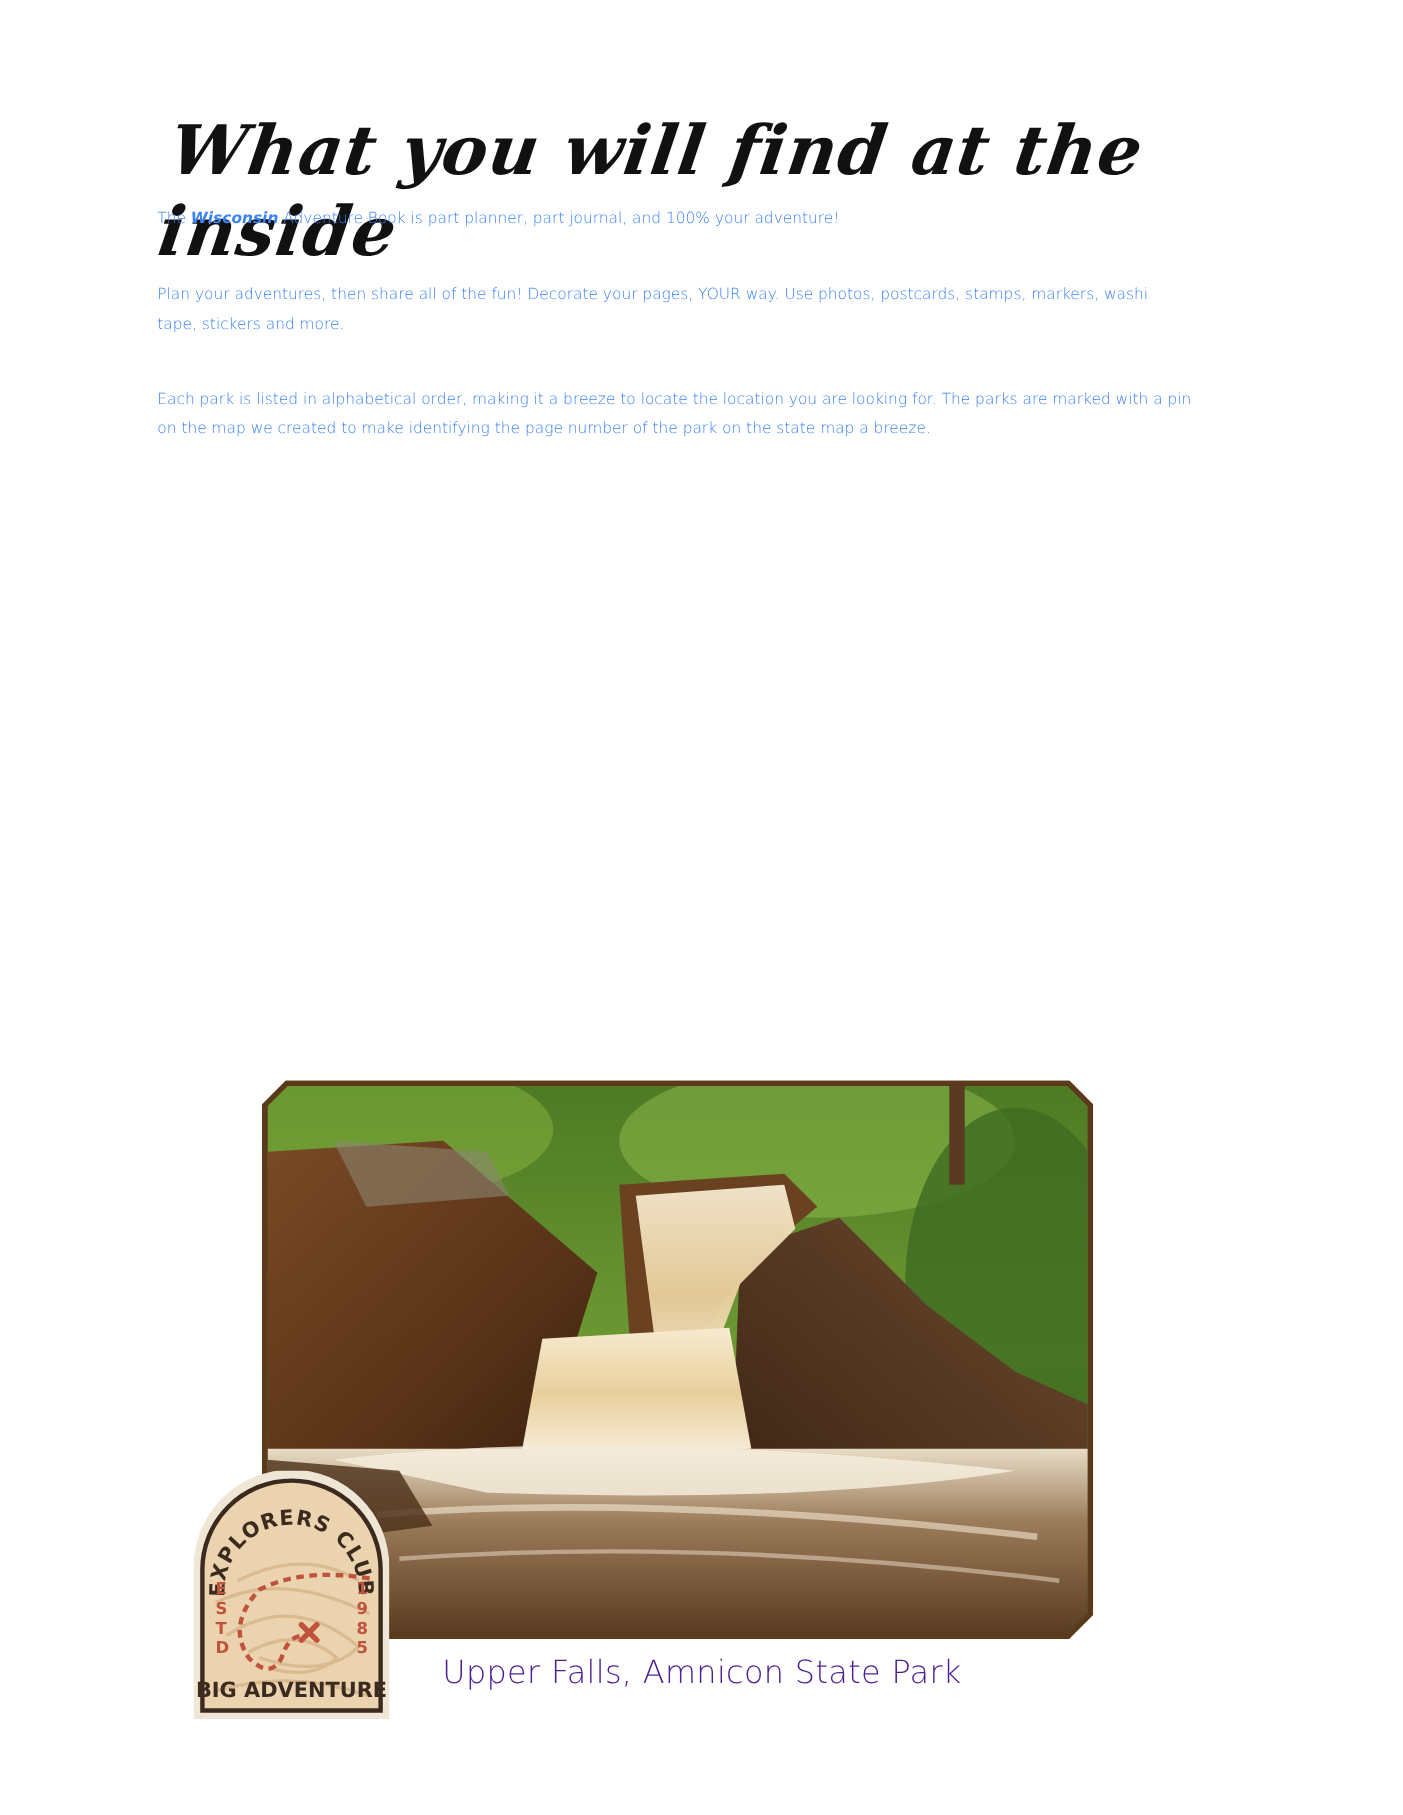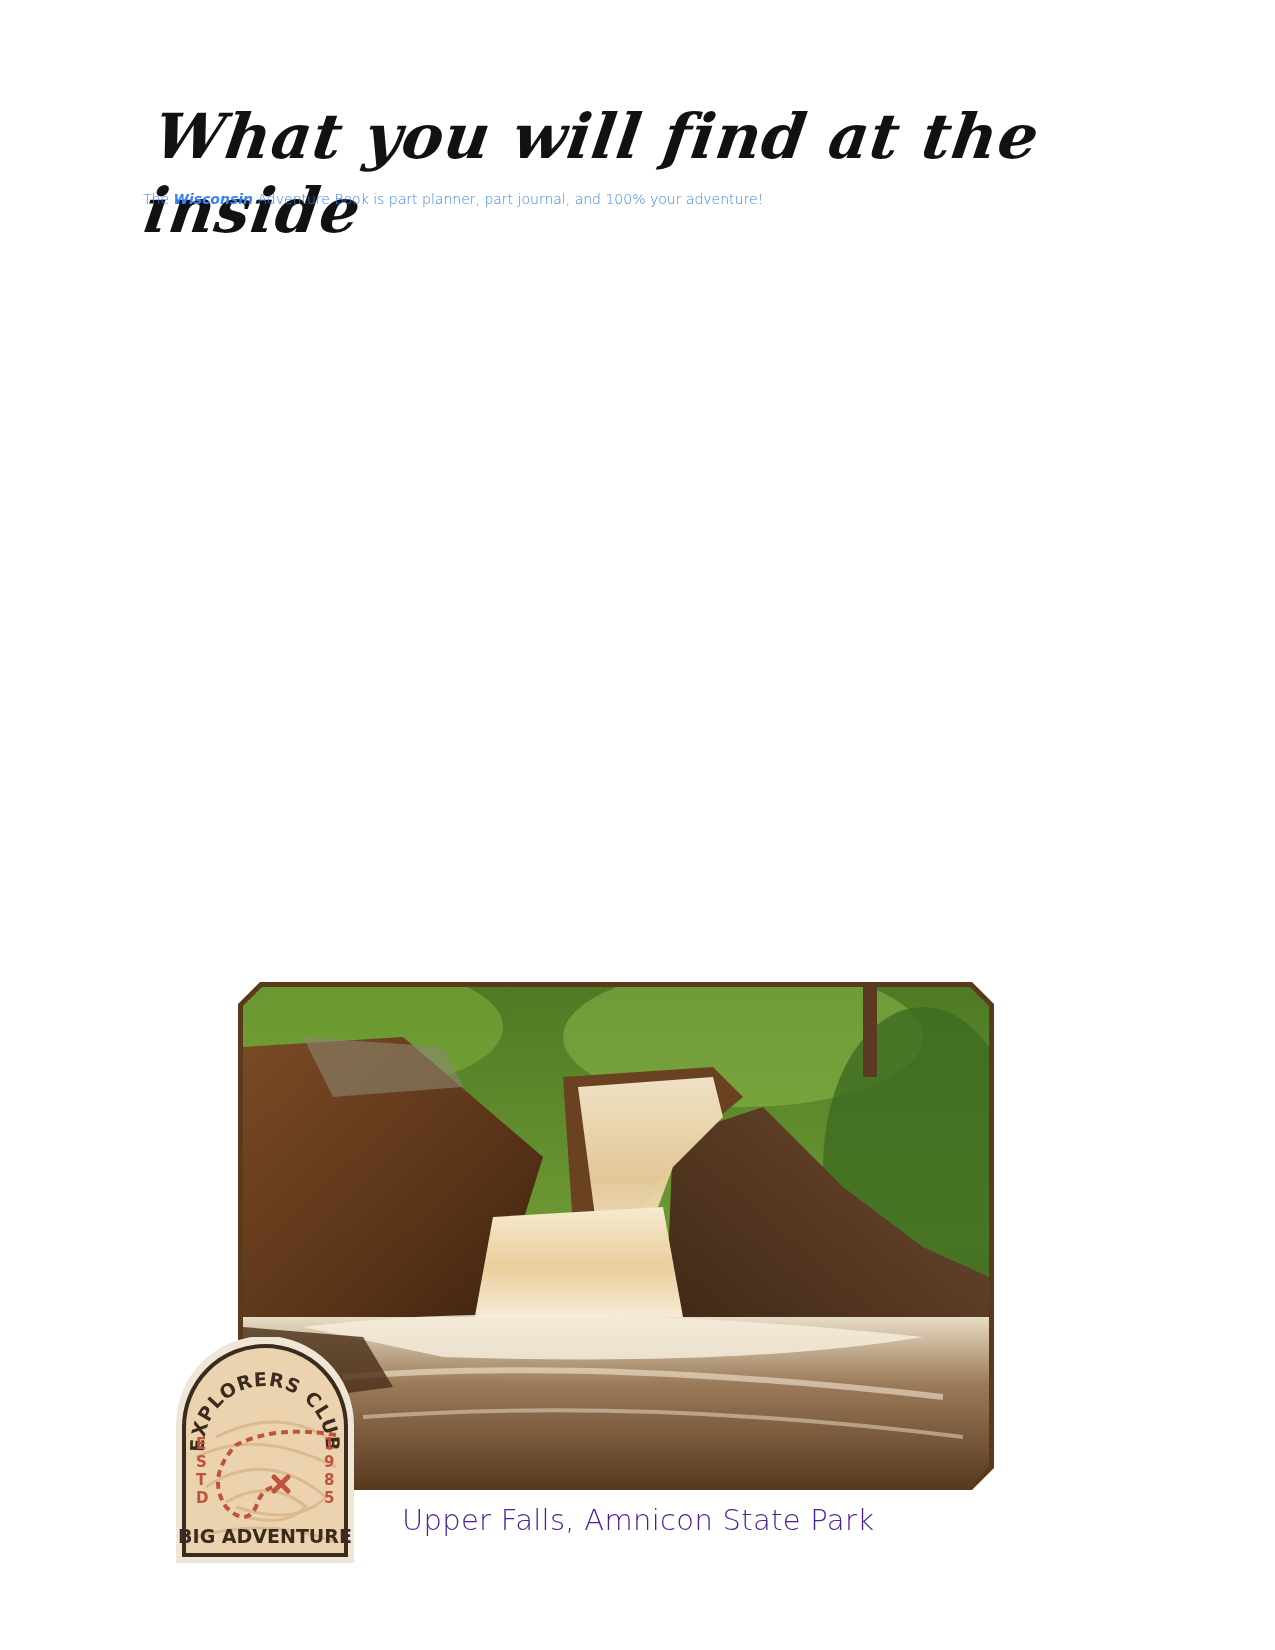--- a/index.html
+++ b/index.html
@@ -91,20 +91,22 @@
   </style>
 </head>
 <body>
 
 <h1 class="page-title">What you will find at the inside</h1>
 
 <div class="body-text">
   <p>
     <span>The </span><span class="em">Wisconsin</span><span> Adventure Book is part planner, part journal, and 100% your adventure!</span>
   </p>
+  <p>Plan your adventures, then share all of the fun! Decorate your pages, YOUR way. Use photos, postcards, stamps, markers, washi tape, stickers and more.</p>
+  <p>Each park is listed in alphabetical order, making it a breeze to locate the location you are looking for. The parks are marked with a pin on the map we created to make identifying the page number of the park on the state map a breeze.</p>
 </div>
 
 <div class="photo-frame">
   <div class="photo-inner">
     <svg viewBox="0 0 746 498" preserveAspectRatio="none">
       <defs>
         <linearGradient id="forest" x1="0" y1="0" x2="0" y2="1">
           <stop offset="0" stop-color="#4e7a24"></stop>
           <stop offset="0.5" stop-color="#6e9a34"></stop>
           <stop offset="1" stop-color="#3c5a1a"></stop>

